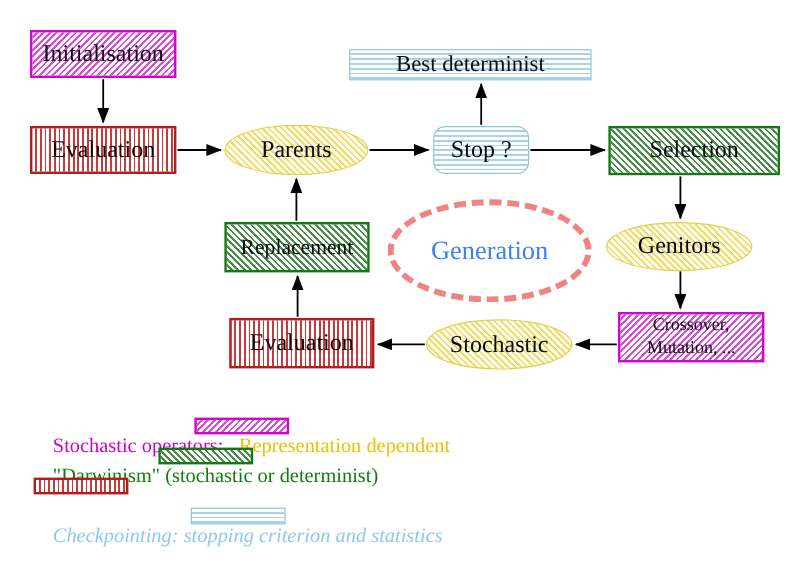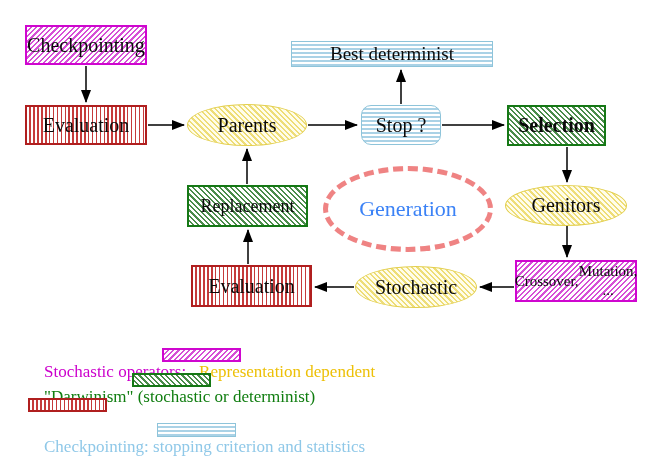--- a/index.html
+++ b/index.html
@@ -32,36 +32,36 @@
   .p-pop{
     background:repeating-linear-gradient(45deg,#fffdea 0,#fffdea 2.2px,#eedd77 2.2px,#eedd77 3.8px);
     border:1.5px solid #e3cf4e;
   }
   
   #n-init{left:25px;top:25px;width:122px;height:40px;}
   #n-eval-top{left:25px;top:105px;width:122px;height:40px;}
   #n-parents{left:187px;top:104px;width:120px;height:42px;border-radius:50%;}
   #n-best{left:291px;top:41px;width:202px;height:26px;font-size:19px;}
   #n-stop{left:361px;top:105px;width:80px;height:40px;border-radius:10px;}
-  #n-selection{left:507px;top:105px;width:99px;height:41px;font-weight:bold;}
+  #n-selection{left:507px;top:105px;width:143px;height:41px;}
   #n-genitors{left:505px;top:185px;width:122px;height:41px;border-radius:50%;}
-  #n-cross{left:515px;top:260px;width:122px;height:42px;font-size:15px;line-height:1.25;flex-direction:row;}
+  #n-cross{left:515px;top:260px;width:122px;height:42px;font-size:15px;line-height:1.25;flex-direction:column;}
   #n-offspring{left:355px;top:266px;width:122px;height:42px;border-radius:50%;}
   #n-eval-bot{left:191px;top:265px;width:121px;height:42px;}
   #n-replacement{left:187px;top:185px;width:121px;height:42px;font-size:18px;}
   #n-generation{
     left:323px;top:166px;width:170px;height:86px;border-radius:50%;
     border:5px dashed #ef8383;color:#3b82f6;font-size:22px;background:transparent;
   }
   
   .legend-row{position:absolute;left:28px;display:flex;align-items:center;height:16px;flex-direction:column;}
   .legend-row .swatch{width:79px;height:14px;box-sizing:border-box;flex:0 0 auto;}
   .legend-row .ltext{margin-left:16px;font-size:17px;white-space:nowrap;}
   .legend-row .ltext .t2{margin-left:13px;}
-  #lg-0{top:348px;} #lg-1{top:373px;} #lg-2{top:398px;} #lg-3{top:423px;}
+  #lg-0{top:348px;} #lg-1{top:373px;} #lg-2{top:398px;} #lg-3{top:423px;font-style:italic;}
   .c-magenta{color:#cc00cc;} .c-gold{color:#edc007;} .c-green{color:#0f7d0f;}
   .c-red{color:#bb1111;} .c-cyan{color:#8fc8e8;}
 </style>
 </head>
 <body>
 
 <div class="stage">
 
   <svg class="wires" viewBox="0 0 662 471">
     <defs>
@@ -78,21 +78,21 @@
       <line x1="567" y1="147" x2="567" y2="182" marker-end="url(#ah)"></line>
       <line x1="567" y1="226" x2="567" y2="257" marker-end="url(#ah)"></line>
       <line x1="514" y1="287" x2="480" y2="287" marker-end="url(#ah)"></line>
       <line x1="354" y1="287" x2="315" y2="287" marker-end="url(#ah)"></line>
       <line x1="248" y1="264" x2="248" y2="230" marker-end="url(#ah)"></line>
       <line x1="247" y1="184" x2="247" y2="149" marker-end="url(#ah)"></line>
     </g>
   </svg>
 
   <div class="node p-stochastic" id="n-init">
-    <span>Checkpointing</span>
+    <span>Initialisation</span>
   </div>
 
   <div class="node p-cpu" id="n-eval-top">
     <span>Evaluation</span>
   </div>
 
   <div class="node p-pop" id="n-parents">
     <span>Parents</span>
   </div>
 

